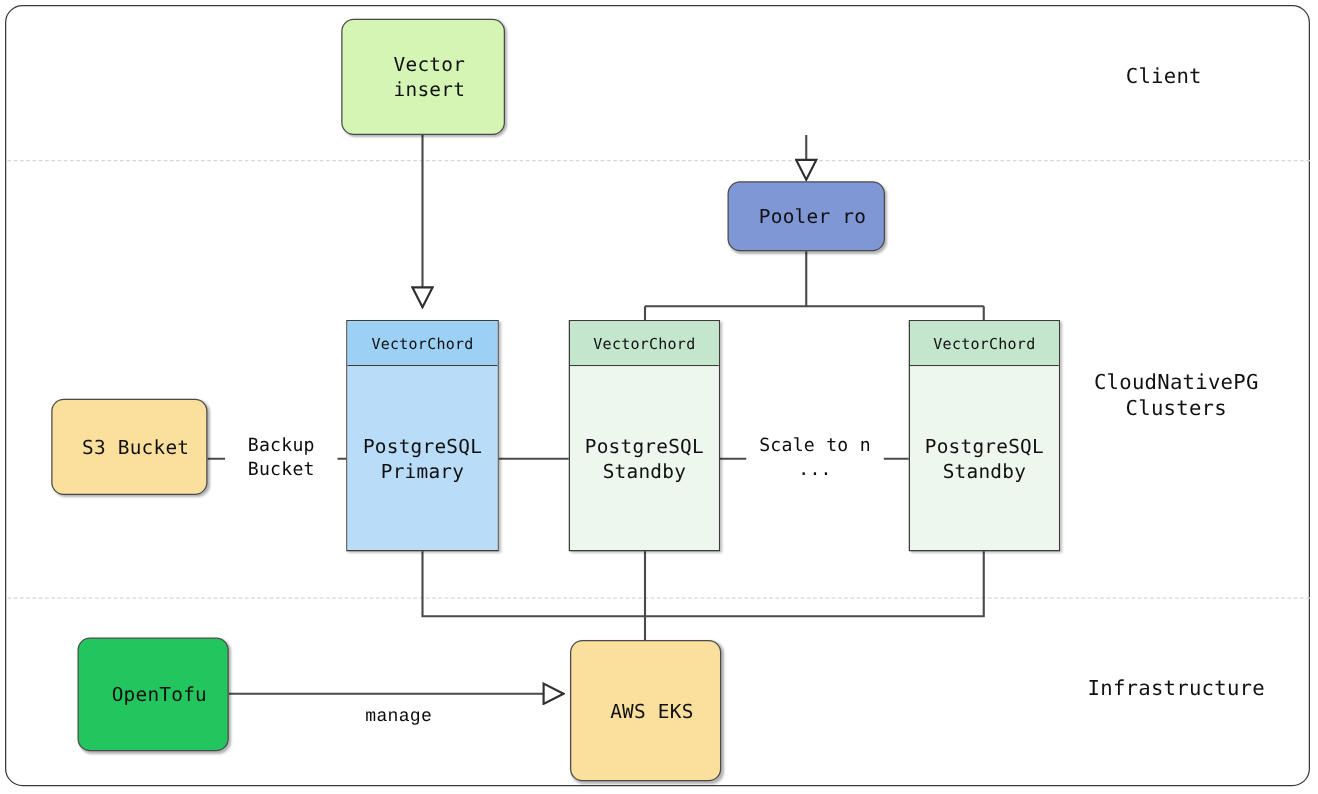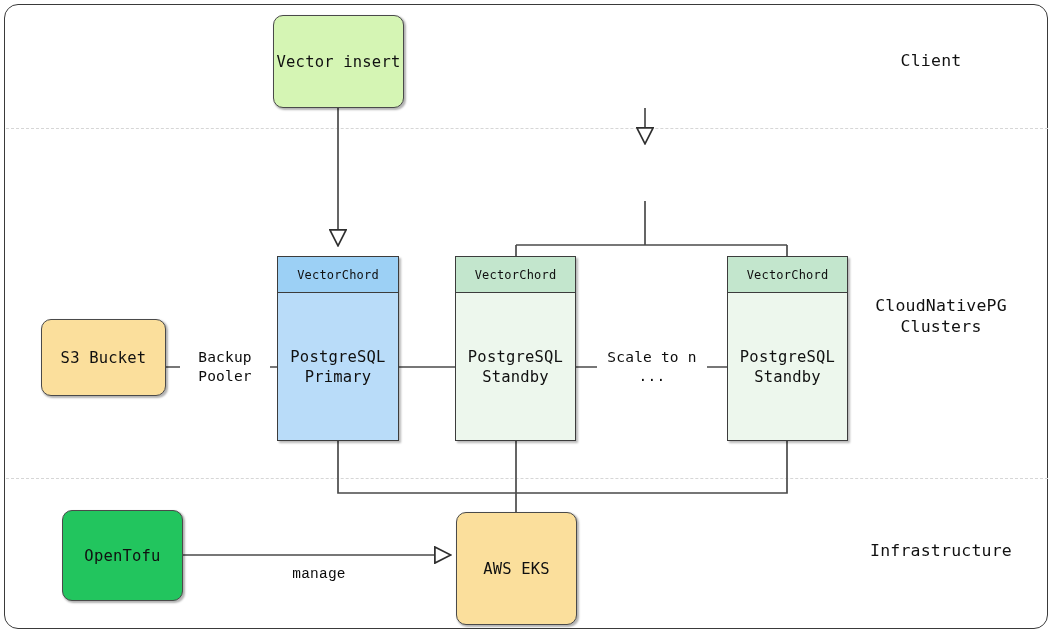--- a/index.html
+++ b/index.html
@@ -60,20 +60,21 @@
     font-size:15.5px;
     color:#101010;
     line-height:20px;
     white-space:pre-line;
     letter-spacing:.2px;
   }
   .rounded{
     border-radius:10px;
     border:1.3px solid #4a4a4a;
     box-shadow:1.5px 1.5px 2px rgba(0,0,0,.30);
+    padding-left:10px;
   }
 
   
   .dbnode{
     position:absolute;
     box-sizing:border-box;
     border:1.3px solid #3c3c3c;
     display:flex;
     flex-direction:column;
     box-shadow:1.5px 1.5px 2px rgba(0,0,0,.28);
@@ -155,20 +156,23 @@
 
       <path d="M183,555 L450,555" marker-end="url(#openarrow)"></path>
     </g>
   </svg>
 
   <div class="node rounded" style="left:273px;top:15px;width:131px;height:93px;background:#d5f5b4;">
     <span>Vector insert</span>
   </div>
 
 
+  <div class="node rounded" style="left:582px;top:145px;width:126px;height:56px;background:#8097d6;">
+    <span>Pooler ro</span>
+  </div>
 
   <div class="node rounded" style="left:41px;top:319px;width:125px;height:77px;background:#fbdf9c;">
     <span>S3 Bucket</span>
   </div>
 
   <div class="dbnode" style="left:277px;top:256px;width:122px;height:185px;">
     <div class="hdr" style="background:#9cd0f5;">VectorChord</div>
     <div class="body" style="background:#b9dcf9;">PostgreSQL
 Primary</div>
   </div>
@@ -187,20 +191,20 @@
 
   <div class="node rounded" style="left:62px;top:510px;width:121px;height:91px;background:#22c55e;">
     <span>OpenTofu</span>
   </div>
 
   <div class="node rounded" style="left:456px;top:512px;width:121px;height:113px;background:#fbdf9c;">
     <span>AWS EKS</span>
   </div>
 
   <div class="edge-label" style="left:180px;top:348px;width:90px;">Backup
-Pooler</div>
+Bucket</div>
 
   <div class="edge-label" style="left:597px;top:348px;width:110px;">Scale to n
 ...</div>
 
   <div class="edge-label" style="left:283px;top:565px;width:72px;font-family:Liberation Mono, monospace;">manage</div>
 
 </div>
 
 </body></html>

